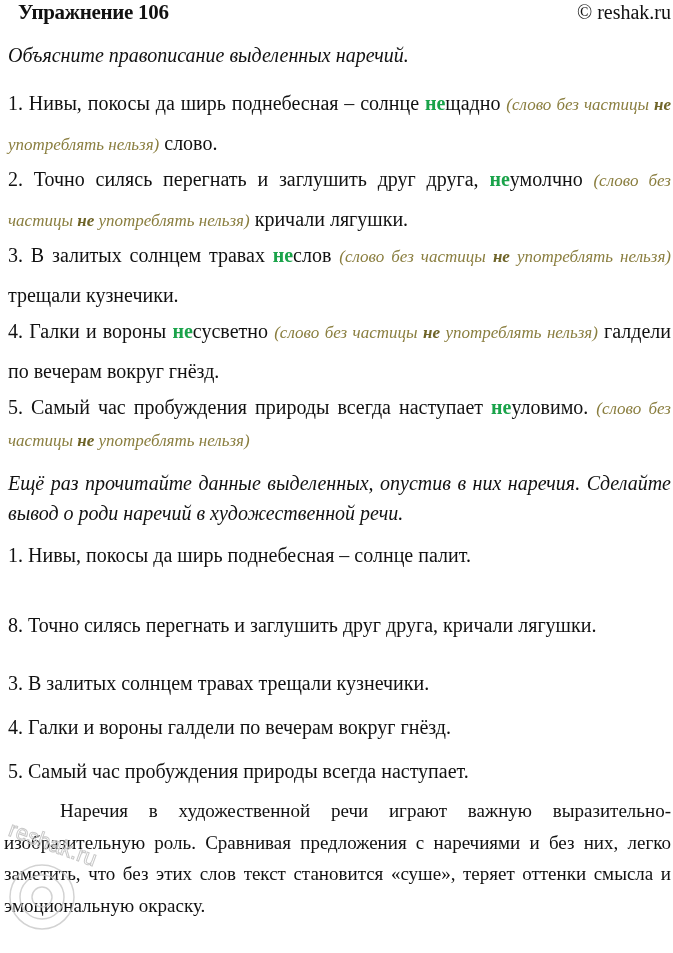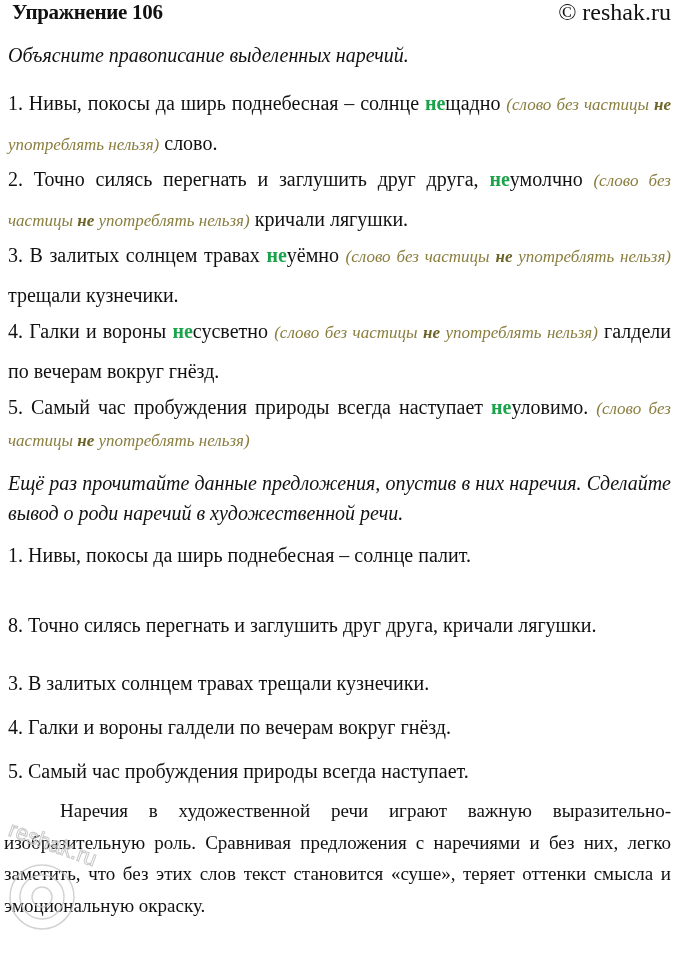--- a/index.html
+++ b/index.html
@@ -2,25 +2,25 @@
 <html><head>
   <meta charset="utf-8">
   <style>
     html, body { margin: 0; padding: 0; background: #ffffff; }
     body {
       width: 673px; height: 953px; position: relative; overflow: hidden;
       font-family: "Liberation Serif", "DejaVu Serif", serif;
       color: #111111;
     }
     .header {
-      position: absolute; left: 12px; right: 2px; top: 0px; height: 24px;
+      position: absolute; left: 18px; right: 2px; top: 0px; height: 24px;
       display: flex; justify-content: space-between; align-items: center;
     }
     .header .title { font-weight: bold; font-size: 21px; letter-spacing: -0.3px; }
-    .header .copyright { font-size: 24px; }
+    .header .copyright { font-size: 20px; }
     .p {
       position: absolute; left: 8px; right: 2px;
       font-size: 20px; line-height: 38px; text-align: justify;
       text-align-last: left;
     }
     .instr { font-style: italic; }
     .ne { color: #1aa34a; font-weight: bold; }
     .note { font-style: italic; color: #8a7e3f; font-size: 17px; }
     .note .ne-in { font-weight: bold; color: #6f6428; }
     .tight { line-height: 30px; }
@@ -41,27 +41,27 @@
   <span class="title">Упражнение 106</span>
   <span class="copyright">© reshak.ru</span>
 </div>
 
 <div class="p instr" style="top:36px;">Объясните правописание выделенных наречий.</div>
 
 <div class="p" style="top:84px;"><span>1. Нивы, покосы да ширь поднебесная – солнце </span><span class="ne">не</span><span>щадно</span> <span class="note"><span>(слово без частицы </span><span class="ne-in">не</span><span> употреблять нельзя)</span></span><span> слово.</span></div>
 
 <div class="p" style="top:160px;"><span>2. Точно силясь перегнать и заглушить друг друга, </span><span class="ne">не</span><span>умолчно</span> <span class="note"><span>(слово без частицы </span><span class="ne-in">не</span><span> употреблять нельзя)</span></span><span> кричали лягушки.</span></div>
 
-<div class="p" style="top:236px;"><span>3. В залитых солнцем травах </span><span class="ne">не</span><span>уёмно</span> <span class="note"><span>(слово без частицы </span><span class="ne-in">не</span><span> употреблять нельзя)</span></span><span> трещали кузнечики.</span></div>
+<div class="p" style="top:236px;"><span>3. В залитых солнцем травах </span><span class="ne">не</span><span>слов</span> <span class="note"><span>(слово без частицы </span><span class="ne-in">не</span><span> употреблять нельзя)</span></span><span> трещали кузнечики.</span></div>
 
 <div class="p" style="top:312px;"><span>4. Галки и вороны </span><span class="ne">не</span><span>сусветно</span> <span class="note"><span>(слово без частицы </span><span class="ne-in">не</span><span> употреблять нельзя)</span></span><span> галдели по вечерам вокруг гнёзд.</span></div>
 
 <div class="p tight" style="top:392px;"><span>5. Самый час пробуждения природы всегда наступает </span><span class="ne">не</span><span>уловимо.</span> <span class="note"><span>(слово без частицы </span><span class="ne-in">не</span><span> употреблять нельзя)</span></span></div>
 
-<div class="p instr tight" style="top:468px;">Ещё раз прочитайте данные предложения, опустив в них наречия. Сделайте вывод о роди наречий в художественной речи.</div>
+<div class="p instr tight" style="top:468px;">Ещё раз прочитайте данные выделенных, опустив в них наречия. Сделайте вывод о роди наречий в художественной речи.</div>
 
 <div class="p" style="top:536px;">1. Нивы, покосы да ширь поднебесная – солнце палит.</div>
 <div class="p" style="top:606px;">8. Точно силясь перегнать и заглушить друг друга, кричали лягушки.</div>
 <div class="p" style="top:664px;">3. В залитых солнцем травах трещали кузнечики.</div>
 <div class="p" style="top:708px;">4. Галки и вороны галдели по вечерам вокруг гнёзд.</div>
 <div class="p" style="top:752px;">5. Самый час пробуждения природы всегда наступает.</div>
 
 <div class="conclusion">Наречия в художественной речи играют важную вы­разительно-изобразительную роль. Сравнивая предложения с наречиями и без них, легко заметить, что без этих слов текст становится «суше», теряет оттенки смысла и эмоциональную окраску.</div>
 
 <svg class="watermark" viewBox="0 0 150 140">

